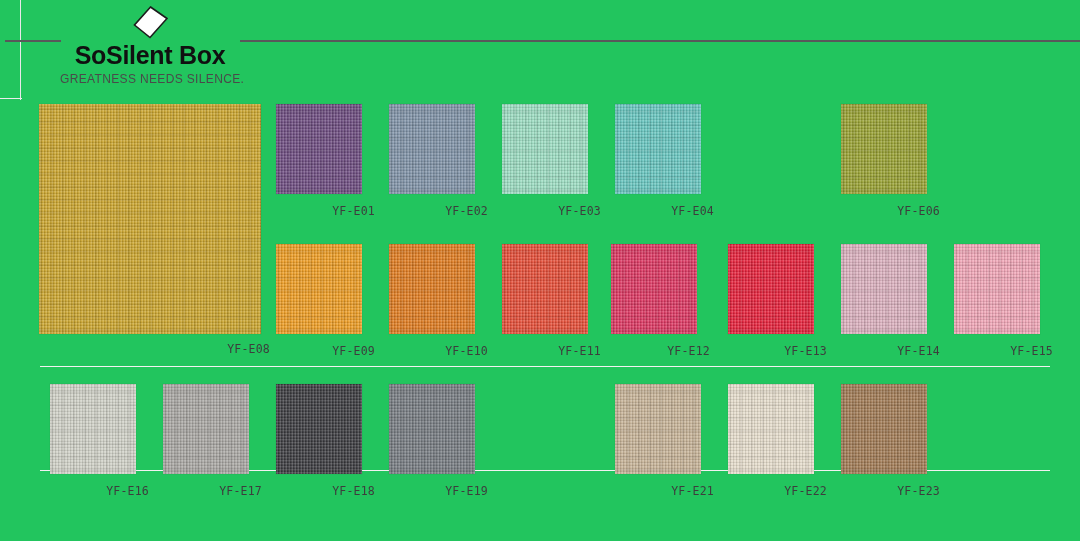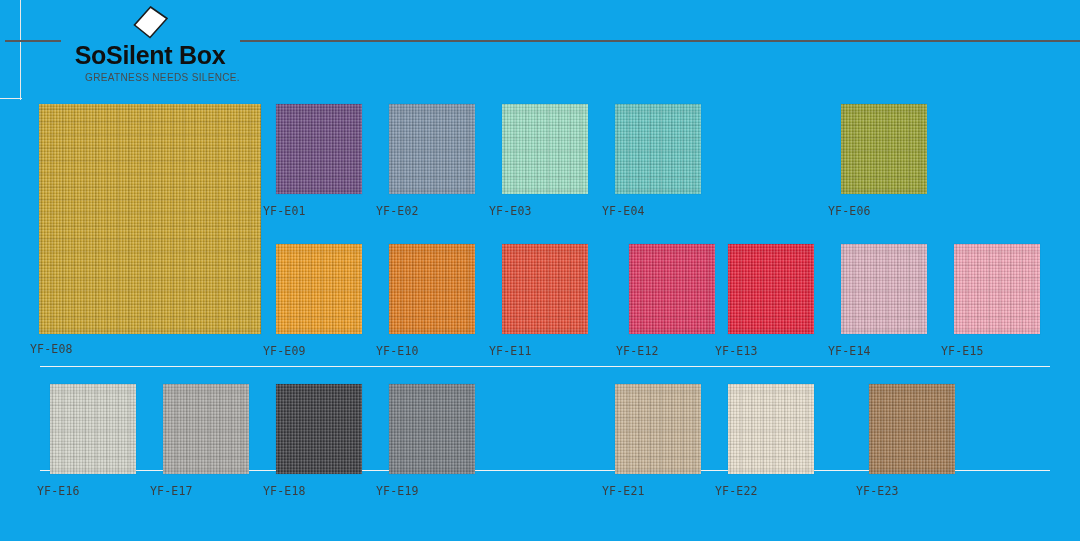--- a/index.html
+++ b/index.html
@@ -13,21 +13,21 @@
     height: 541px;
     overflow: hidden;
     font-family: "Liberation Sans", sans-serif;
     position: relative;
   }
 
   
   #page {
     position: absolute;
     inset: 0;
-    background: #0ea5e9;
+    background: #22c55e;
   }
   .left-edge-line {
     position: absolute;
     left: 20px;
     top: 0;
     width: 1px;
     height: 100px;
     background: #e8e8e8;
   }
   .left-edge-line2 {
@@ -80,25 +80,24 @@
     font-size: 25px;
     font-weight: 700;
     letter-spacing: -0.3px;
     color: #101010;
     line-height: 1.05;
     white-space: nowrap;
   }
   .logo-tag {
     margin-top: 4px;
     font-family: "Liberation Sans", sans-serif;
-    font-size: 10px;
+    font-size: 12px;
     letter-spacing: 0.35px;
     color: #4a4a4a;
     white-space: nowrap;
-    text-align: right;
   }
 
   
   #grid {
     position: absolute;
     left: 0;
     top: 96px;
     width: 1080px;
     height: 445px;
   }
@@ -119,21 +118,21 @@
     height: 1px;
     background: #f2f2f2;
   }
   .sep-a { top: 270px; }
   .sep-b { top: 374px; }
 
   .cell {
     position: absolute;
     top: 8px;
     width: 112px;
-    text-align: left;
+    text-align: right;
   }
   .cell.big {
     top: 8px;
     width: 240px;
   }
 
   .chip {
     width: 86px;
     height: 90px;
     margin: 0 auto;
@@ -265,21 +264,21 @@
         <div class="chip-label">YF-E09</div>
       </div>
       <div class="cell" style="left:376px;">
         <div class="chip" style="background-color: rgb(222, 122, 30);"></div>
         <div class="chip-label">YF-E10</div>
       </div>
       <div class="cell" style="left:489px;">
         <div class="chip" style="background-color: rgb(228, 76, 54);"></div>
         <div class="chip-label">YF-E11</div>
       </div>
-      <div class="cell" style="left:616px;">
+      <div class="cell" style="left:598px;">
         <div class="chip" style="background-color: rgb(219, 53, 96);"></div>
         <div class="chip-label">YF-E12</div>
       </div>
       <div class="cell" style="left:715px;">
         <div class="chip" style="background-color: rgb(228, 31, 57);"></div>
         <div class="chip-label">YF-E13</div>
       </div>
       <div class="cell" style="left:828px;">
         <div class="chip" style="background-color: rgb(219, 176, 190);"></div>
         <div class="chip-label">YF-E14</div>
@@ -308,20 +307,20 @@
         <div class="chip-label">YF-E19</div>
       </div>
       <div class="cell" style="left:602px;">
         <div class="chip" style="background-color: rgb(198, 178, 150);"></div>
         <div class="chip-label">YF-E21</div>
       </div>
       <div class="cell" style="left:715px;">
         <div class="chip" style="background-color: rgb(229, 220, 203);"></div>
         <div class="chip-label">YF-E22</div>
       </div>
-      <div class="cell" style="left:856px;">
+      <div class="cell" style="left:828px;">
         <div class="chip" style="background-color: rgb(160, 121, 83);"></div>
         <div class="chip-label">YF-E23</div>
       </div>
     </div>
 
   </div>
 </div>
 
 </body></html>

